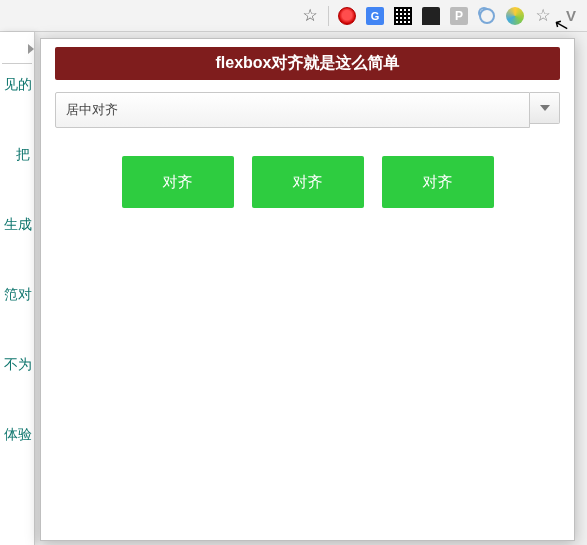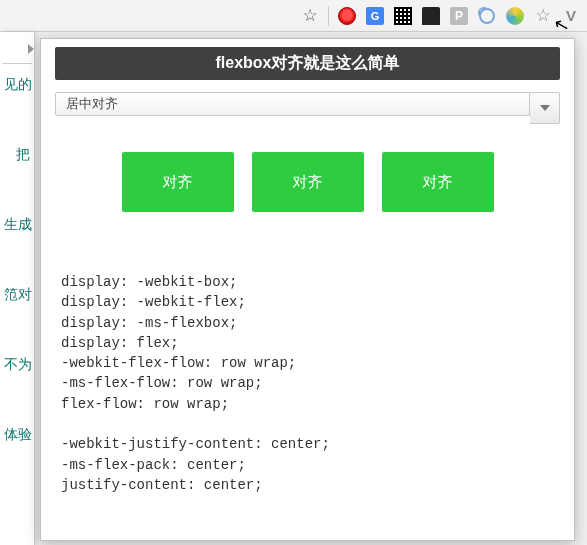--- a/index.html
+++ b/index.html
@@ -99,35 +99,35 @@
     left: 40px;
     top: 38px;
     right: 12px;
     bottom: 4px;
     background: #fff;
     border: 1px solid #bfbfbf;
     box-shadow: 0 3px 14px rgba(0,0,0,0.25);
     padding: 8px 14px 14px 14px;
   }
   .panel-title {
-    background: #404040;
+    background: #7f1d1d;
     color: #fff;
     text-align: center;
     font-size: 16px;
     font-weight: bold;
     padding: 6px 0;
     border-radius: 2px;
   }
   .select-row {
     margin-top: 12px;
     display: flex;
   }
   .select-box {
     flex: 1;
-    height: 24px;
+    height: 36px;
     border: 1px solid #c8c8c8;
     background: linear-gradient(#fff,#f2f2f2);
     display: flex;
     align-items: center;
     padding: 0 10px;
     font-size: 13px;
     color: #444;
     border-radius: 2px 0 0 2px;
   }
   .select-btn {
@@ -145,21 +145,21 @@
 
   .demo-area {
     margin-top: 28px;
     display: flex;
     flex-flow: row wrap;
     justify-content: center;
     gap: 18px;
   }
   .demo-btn {
     width: 112px;
-    height: 60px;
+    height: 52px;
     background: #2ecc40;
     color: #fff;
     font-size: 15px;
     display: flex;
     align-items: center;
     justify-content: center;
     border-radius: 2px;
   }
 
   .code-block {
@@ -242,24 +242,13 @@
       <span>对齐</span>
     </div>
     <div class="demo-btn">
       <span>对齐</span>
     </div>
     <div class="demo-btn">
       <span>对齐</span>
     </div>
   </div>
 
-  <div class="code-block">display: -webkit-box;
-display: -webkit-flex;
-display: -ms-flexbox;
-display: flex;
--webkit-flex-flow: row wrap;
--ms-flex-flow: row wrap;
-flex-flow: row wrap;
-
--webkit-justify-content: center;
--ms-flex-pack: center;
-justify-content: center;</div>
 </div>
 
 </body></html>

